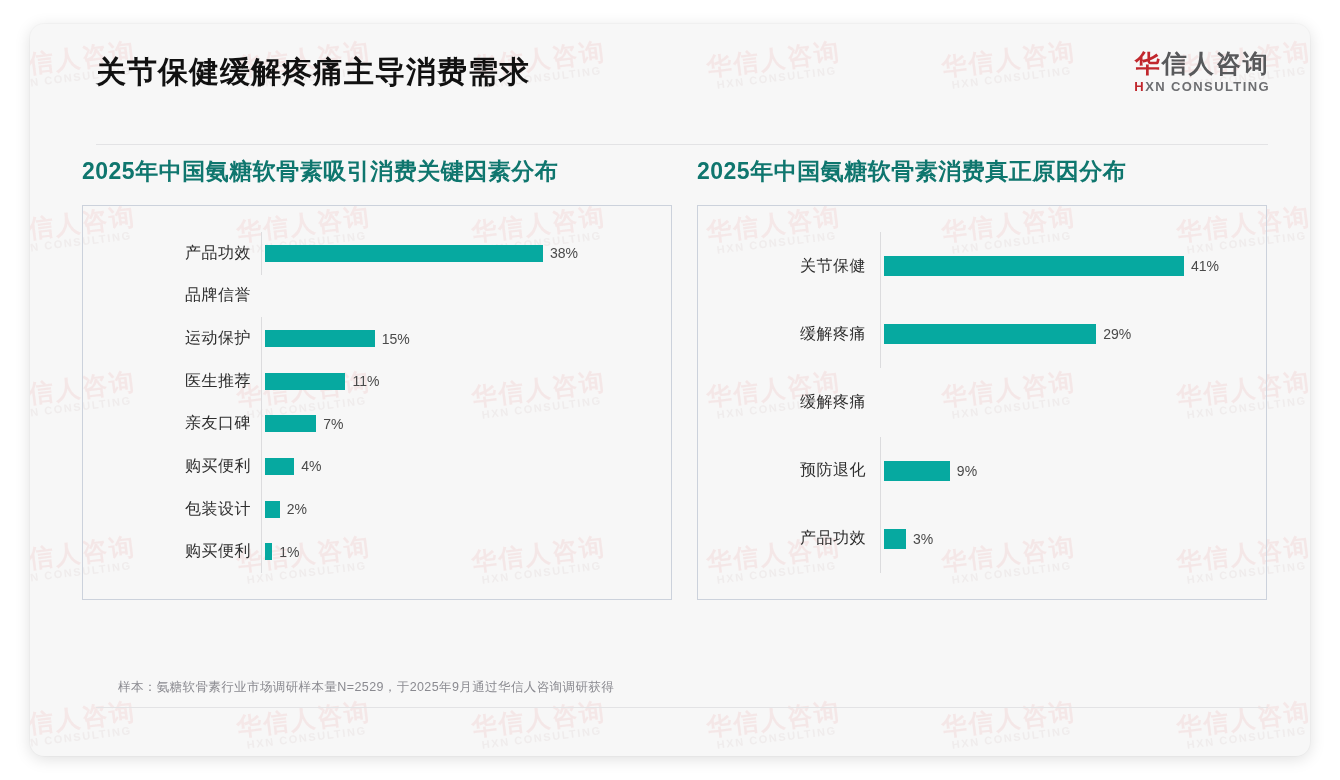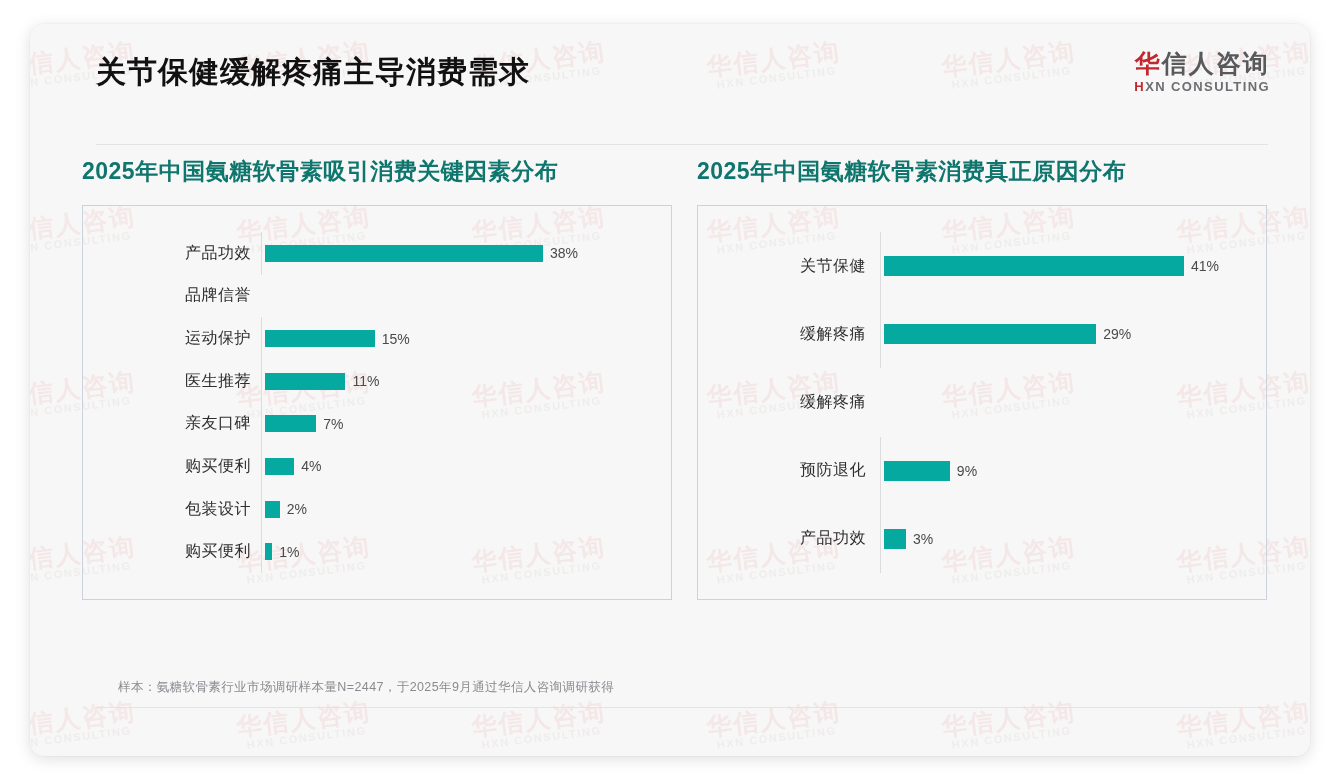--- a/index.html
+++ b/index.html
@@ -462,18 +462,18 @@
                 <div class="bar-fill" style="background: rgb(6, 169, 160); width: 21.9512px;"></div>
                 <div class="bar-value">3%</div>
               </div>
             </div>
           </div>
       </div>
     </div>
 
   </div>
 
-  <div class="sample-note">样本：氨糖软骨素行业市场调研样本量N=2447，于2025年9月通过华信人咨询调研获得</div>
+  <div class="sample-note">样本：氨糖软骨素行业市场调研样本量N=2529，于2025年9月通过华信人咨询调研获得</div>
 
   <div class="footer-rule"></div>
 
 
 </div>
 
 </body></html>

